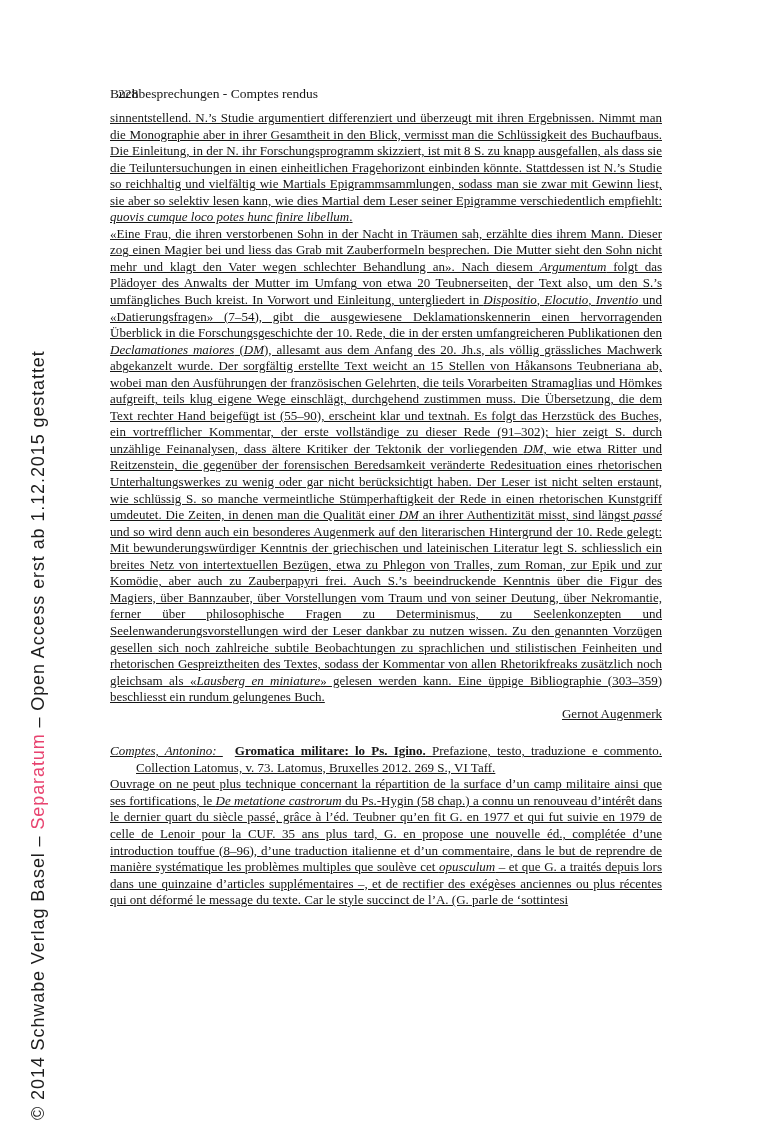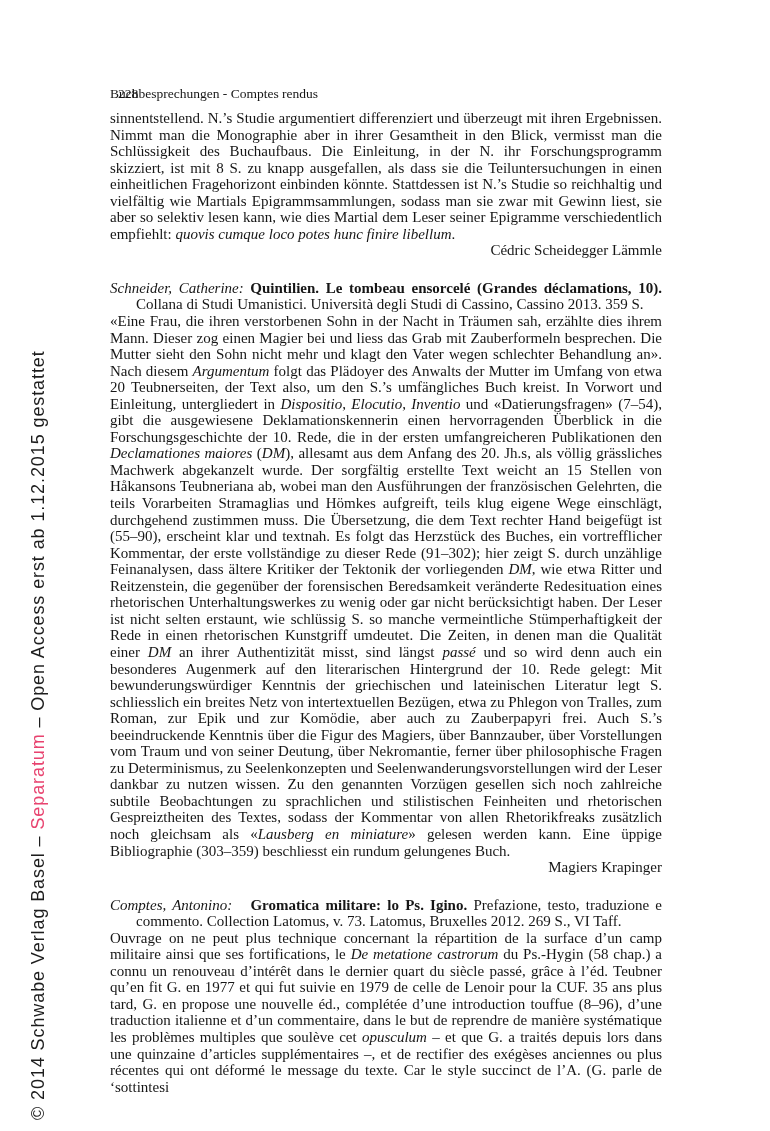--- a/index.html
+++ b/index.html
@@ -33,22 +33,23 @@
     height: 18px;
     font-size: 13.5px;
   }
   .pagenum { position: absolute; left: 8px; top: 0; }
   .running-title { display: block; }
   .content {
     position: absolute;
     left: 110px;
     right: 108px;
     top: 110px;
-    font-size: 15px;
+    font-size: 13px;
     line-height: 16.55px;
+    text-decoration: underline;
   }
   .para { text-align: justify; }
   .signature { text-align: right; }
   .heading {
     margin-top: 21px;
     text-align: justify;
     padding-left: 26px;
     text-indent: -26px;
   }
 </style>
@@ -60,23 +61,21 @@
   <div class="sidebar-text"><span>© 2014 Schwabe Verlag Basel – </span><span style="color: rgb(232, 67, 111);">Separatum</span><span> – Open Access erst ab 1.12.2015 gestattet</span></div>
 
   <div class="header">
     <span class="pagenum">228</span>
     <span class="running-title">Buchbesprechungen - Comptes rendus</span>
   </div>
 
   <div class="content">
 
     <p class="para"><span>sinnentstellend. N.’s Studie argumentiert differenziert und überzeugt mit ihren Ergebnissen. Nimmt man die Monographie aber in ihrer Gesamtheit in den Blick, vermisst man die Schlüssigkeit des Buchaufbaus. Die Einleitung, in der N. ihr Forschungsprogramm skizziert, ist mit 8 S. zu knapp ausgefallen, als dass sie die Teiluntersuchungen in einen einheitlichen Fragehorizont einbinden könnte. Stattdessen ist N.’s Studie so reichhaltig und vielfältig wie Martials Epigrammsammlungen, sodass man sie zwar mit Gewinn liest, sie aber so selektiv lesen kann, wie dies Martial dem Leser seiner Epigramme verschiedentlich empfiehlt: </span><span style="font-style: italic;">quovis cumque loco potes hunc finire libellum</span><span>.</span></p>
-    <p class="signature">Cédric Scheidegger Lämmle</p>
 
-    <p class="heading"><span style="font-style: italic;">Schneider, Catherine: </span><span style="font-weight: bold;">Quintilien. Le tombeau ensorcelé (Grandes déclamations, 10).</span><span> Collana di Studi Umanistici. Università degli Studi di Cassino, Cassino 2013. 359 S.</span></p>
     <p class="para"><span>«Eine Frau, die ihren verstorbenen Sohn in der Nacht in Träumen sah, erzählte dies ihrem Mann. Dieser zog einen Magier bei und liess das Grab mit Zauberformeln besprechen. Die Mutter sieht den Sohn nicht mehr und klagt den Vater wegen schlechter Behandlung an». Nach diesem </span><span style="font-style: italic;">Argumentum</span><span> folgt das Plädoyer des Anwalts der Mutter im Umfang von etwa 20 Teubnerseiten, der Text also, um den S.’s umfängliches Buch kreist. In Vorwort und Einleitung, untergliedert in </span><span style="font-style: italic;">Dispositio</span><span>, </span><span style="font-style: italic;">Elocutio</span><span>, </span><span style="font-style: italic;">Inventio</span><span> und «Datierungsfragen» (7–54), gibt die ausgewiesene Deklamationskennerin einen hervorragenden Überblick in die Forschungsgeschichte der 10. Rede, die in der ersten umfangreicheren Publikationen den </span><span style="font-style: italic;">Declamationes maiores</span><span> (</span><span style="font-style: italic;">DM</span><span>), allesamt aus dem Anfang des 20. Jh.s, als völlig grässliches Machwerk abgekanzelt wurde. Der sorgfältig erstellte Text weicht an 15 Stellen von Håkansons Teubneriana ab, wobei man den Ausführungen der französischen Gelehrten, die teils Vorarbeiten Stramaglias und Hömkes aufgreift, teils klug eigene Wege einschlägt, durchgehend zustimmen muss. Die Übersetzung, die dem Text rechter Hand beigefügt ist (55–90), erscheint klar und textnah. Es folgt das Herzstück des Buches, ein vortrefflicher Kommentar, der erste vollständige zu dieser Rede (91–302); hier zeigt S. durch unzählige Feinanalysen, dass ältere Kritiker der Tektonik der vorliegenden </span><span style="font-style: italic;">DM</span><span>, wie etwa Ritter und Reitzenstein, die gegenüber der forensischen Beredsamkeit veränderte Redesituation eines rhetorischen Unterhaltungswerkes zu wenig oder gar nicht berücksichtigt haben. Der Leser ist nicht selten erstaunt, wie schlüssig S. so manche vermeintliche Stümperhaftigkeit der Rede in einen rhetorischen Kunstgriff umdeutet. Die Zeiten, in denen man die Qualität einer </span><span style="font-style: italic;">DM</span><span> an ihrer Authentizität misst, sind längst </span><span style="font-style: italic;">passé</span><span> und so wird denn auch ein besonderes Augenmerk auf den literarischen Hintergrund der 10. Rede gelegt: Mit bewunderungswürdiger Kenntnis der griechischen und lateinischen Literatur legt S. schliesslich ein breites Netz von intertextuellen Bezügen, etwa zu Phlegon von Tralles, zum Roman, zur Epik und zur Komödie, aber auch zu Zauberpapyri frei. Auch S.’s beeindruckende Kenntnis über die Figur des Magiers, über Bannzauber, über Vorstellungen vom Traum und von seiner Deutung, über Nekromantie, ferner über philosophische Fragen zu Determinismus, zu Seelenkonzepten und Seelenwanderungsvorstellungen wird der Leser dankbar zu nutzen wissen. Zu den genannten Vorzügen gesellen sich noch zahlreiche subtile Beobachtungen zu sprachlichen und stilistischen Feinheiten und rhetorischen Gespreiztheiten des Textes, sodass der Kommentar von allen Rhetorikfreaks zusätzlich noch gleichsam als «</span><span style="font-style: italic;">Lausberg en miniature</span><span>» gelesen werden kann. Eine üppige Bibliographie (303–359) beschliesst ein rundum gelungenes Buch.</span></p>
-    <p class="signature">Magiers Krapinger</p>
+    <p class="signature">Gernot Augenmerk</p>
 
     <p class="heading"><span style="font-style: italic;">Comptes, Antonino: </span><span style="font-weight: bold; margin-left: 12px;">Gromatica militare: lo Ps. Igino.</span><span> Prefazione, testo, traduzione e commento. Collection Latomus, v. 73. Latomus, Bruxelles 2012. 269 S., VI Taff.</span></p>
     <p class="para"><span>Ouvrage on ne peut plus technique concernant la répartition de la surface d’un camp militaire ainsi que ses fortifications, le </span><span style="font-style: italic;">De metatione castrorum</span><span> du Ps.-Hygin (58 chap.) a connu un renouveau d’intérêt dans le dernier quart du siècle passé, grâce à l’éd. Teubner qu’en fit G. en 1977 et qui fut suivie en 1979 de celle de Lenoir pour la CUF. 35 ans plus tard, G. en propose une nouvelle éd., complétée d’une introduction touffue (8–96), d’une traduction italienne et d’un commentaire, dans le but de reprendre de manière systématique les problèmes multiples que soulève cet </span><span style="font-style: italic;">opusculum</span><span> – et que G. a traités depuis lors dans une quinzaine d’articles supplémentaires –, et de rectifier des exégèses anciennes ou plus récentes qui ont déformé le message du texte. Car le style succinct de l’A. (G. parle de ‘sottintesi</span></p>
 
   </div>
 </div>
 
 </body></html>

